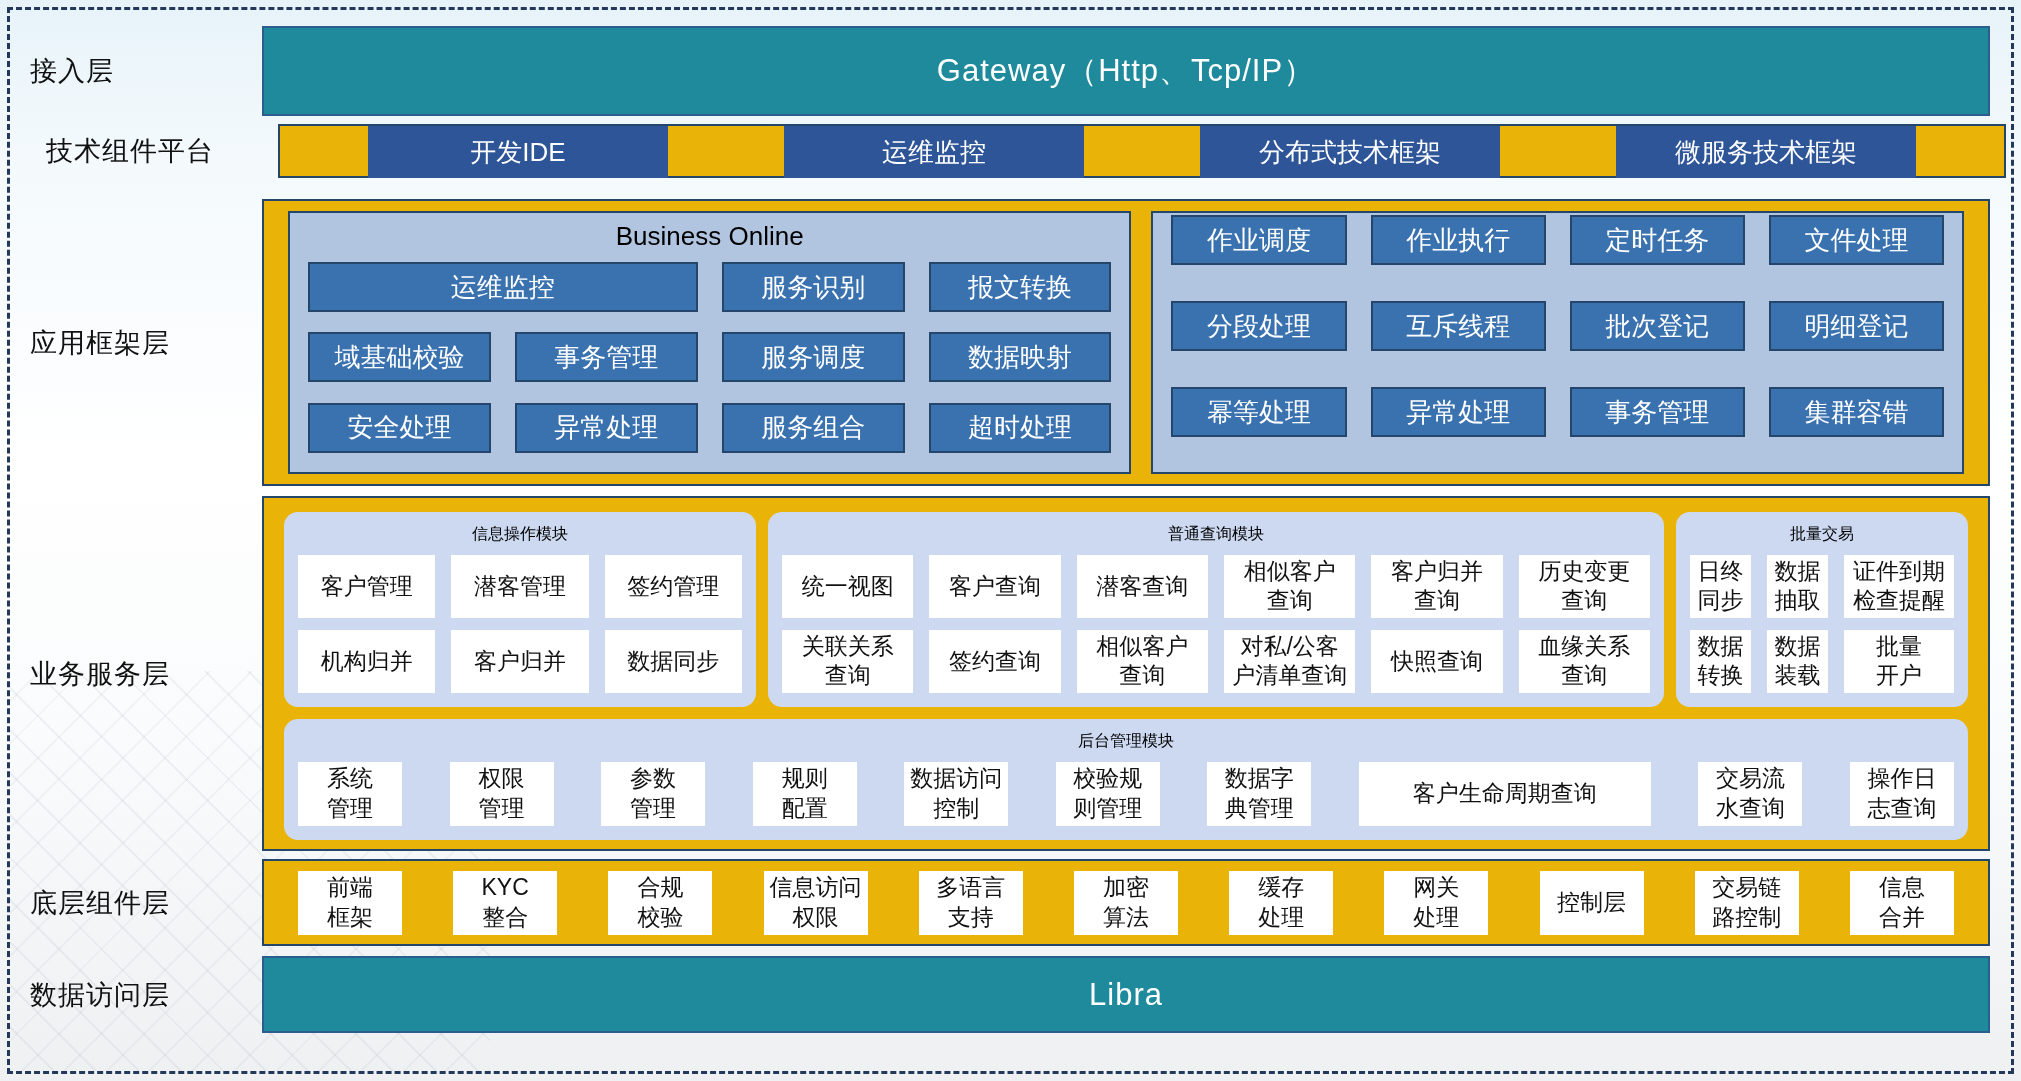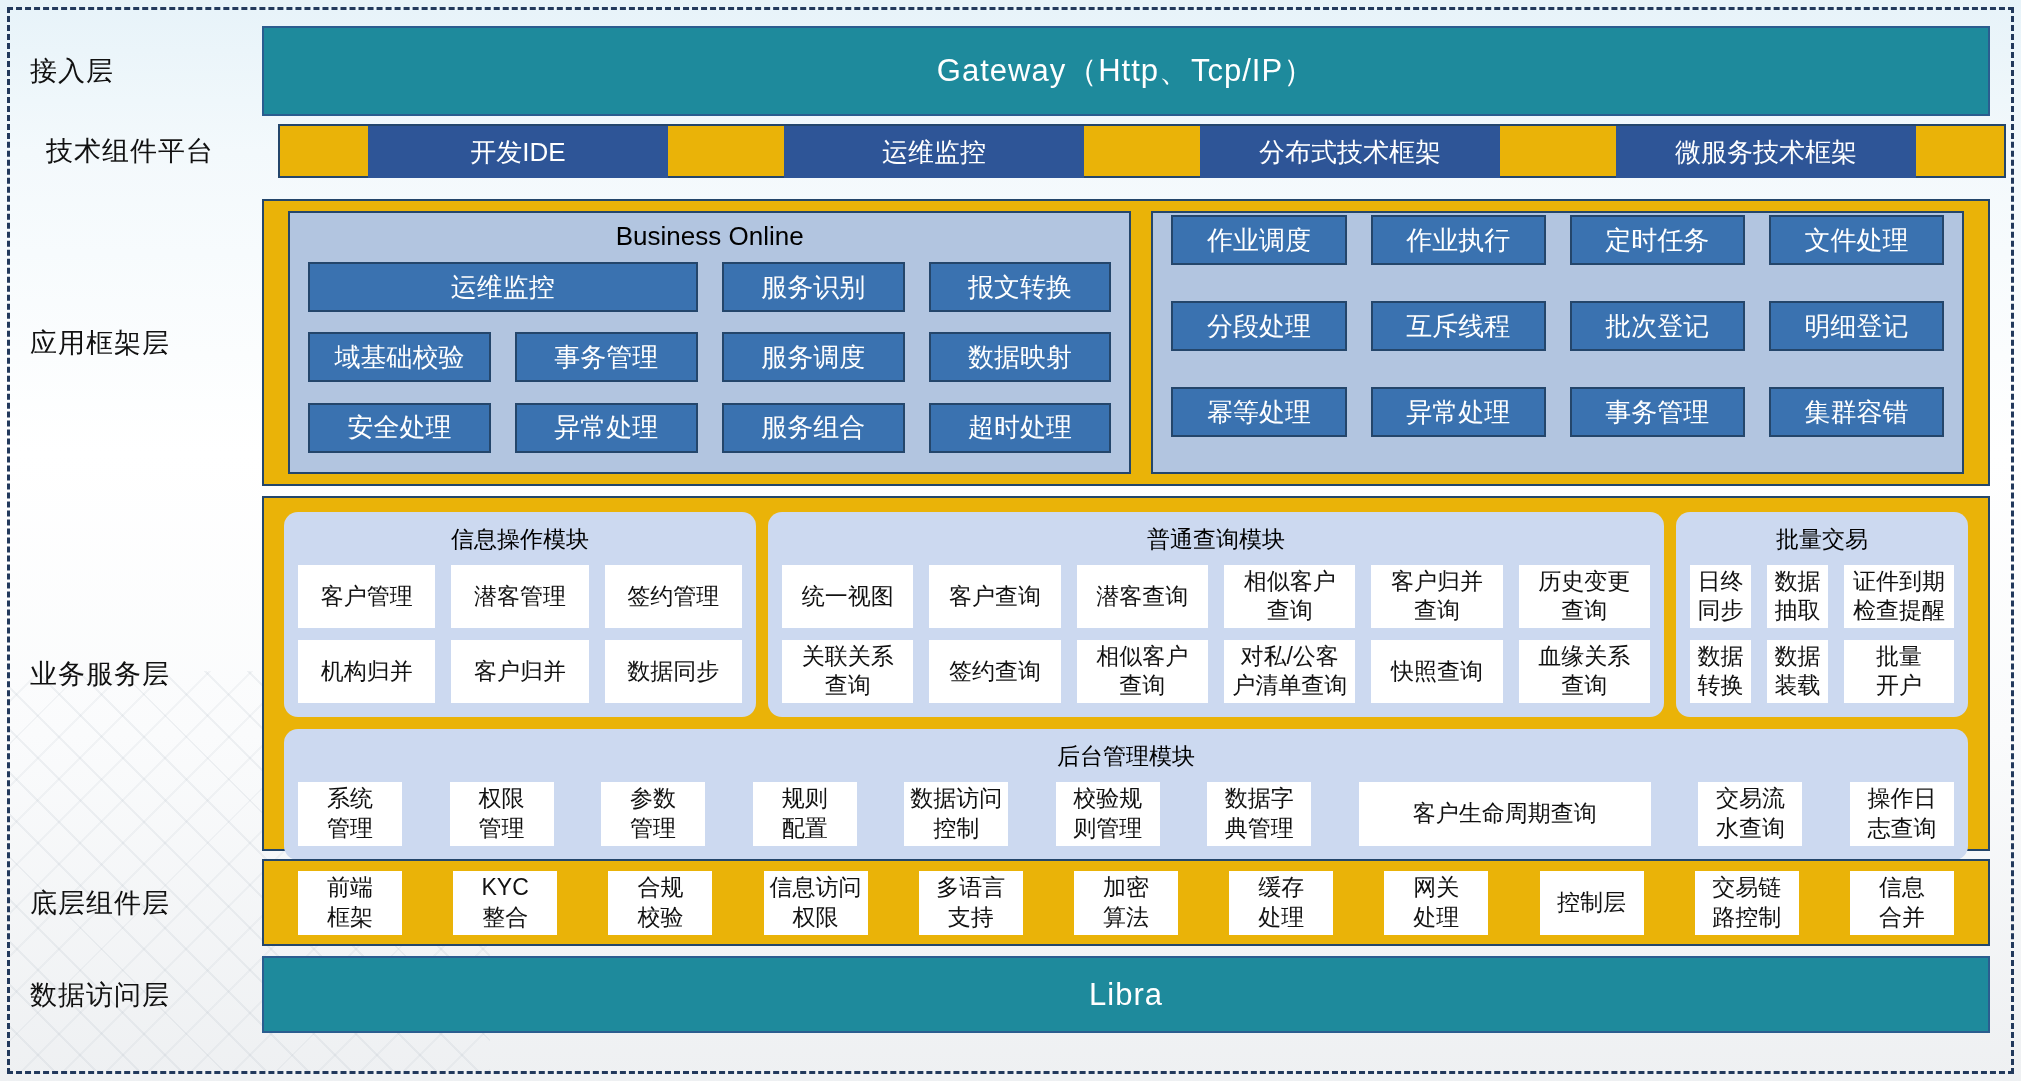--- a/index.html
+++ b/index.html
@@ -91,21 +91,21 @@
   .span2 { grid-column: span 2; }
 
   
   .bs-wrap { height: 100%; padding: 14px 20px; display: flex; flex-direction: column; gap: 12px; }
   .bs-top { display: flex; gap: 12px; flex: 1; }
   .module {
     background: #ccd9f0; border-radius: 14px;
     padding: 4px 14px 14px;
     display: flex; flex-direction: column;
   }
-  .module-title { text-align: center; font-size: 23px; color: #000; padding: 8px 0 10px; }
+  .module-title { text-align: center; font-size: 16px; color: #000; padding: 8px 0 10px; }
   .m-info  { width: 472px; flex: 0 0 472px; }
   .m-query { flex: 1; }
   .m-batch { width: 292px; flex: 0 0 292px; }
   .module-grid { display: grid; gap: 12px 16px; flex: 1; }
   .g-3 { grid-template-columns: repeat(3, 1fr); }
   .g-6 { grid-template-columns: repeat(6, 1fr); }
   .g-bt { grid-template-columns: 1fr 1fr 1.8fr; }
   .white-btn {
     background: #ffffff;
     display: flex; align-items: center; justify-content: center;

